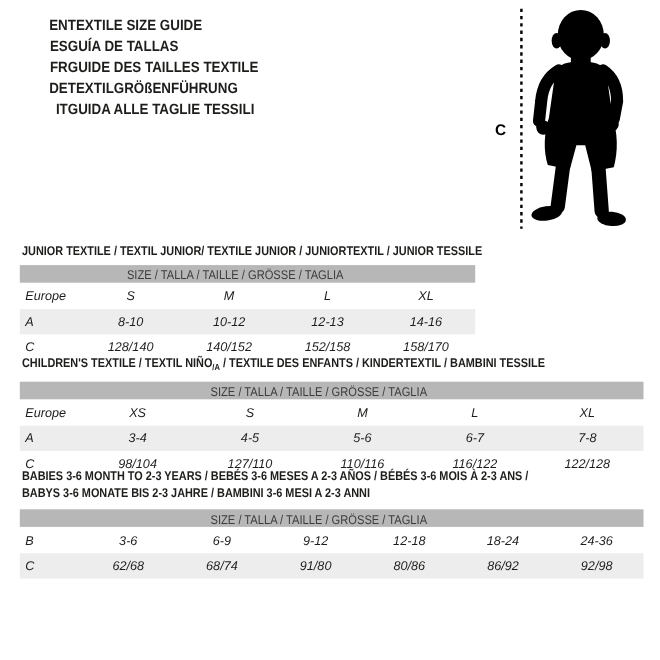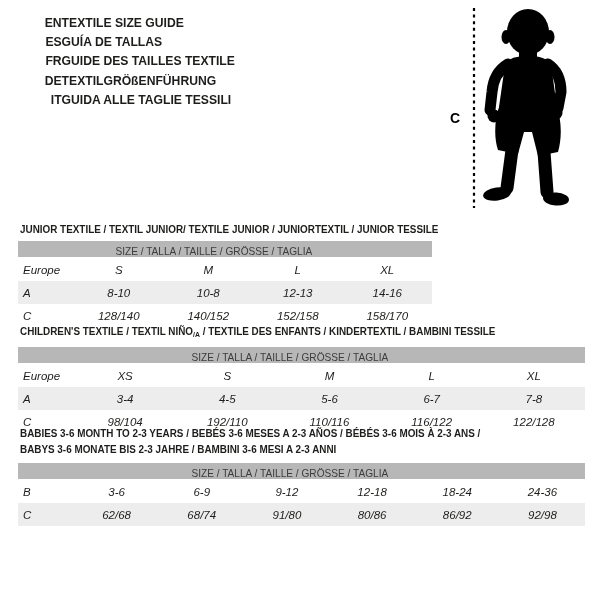--- a/index.html
+++ b/index.html
@@ -103,21 +103,21 @@
         <div class="trow">
           <div class="lab">Europe</div>
           <div class="num">S</div>
           <div class="num">M</div>
           <div class="num">L</div>
           <div class="num">XL</div>
         </div>
         <div class="trow stripe">
           <div class="lab">A</div>
           <div class="num">8-10</div>
-          <div class="num">10-8</div>
+          <div class="num">10-12</div>
           <div class="num">12-13</div>
           <div class="num">14-16</div>
         </div>
         <div class="trow">
           <div class="lab">C</div>
           <div class="num">128/140</div>
           <div class="num">140/152</div>
           <div class="num">152/158</div>
           <div class="num">158/170</div>
         </div>
@@ -144,21 +144,21 @@
           <div class="lab">A</div>
           <div class="num">3-4</div>
           <div class="num">4-5</div>
           <div class="num">5-6</div>
           <div class="num">6-7</div>
           <div class="num">7-8</div>
         </div>
         <div class="trow">
           <div class="lab">C</div>
           <div class="num">98/104</div>
-          <div class="num">192/110</div>
+          <div class="num">127/110</div>
           <div class="num">110/116</div>
           <div class="num">116/122</div>
           <div class="num">122/128</div>
         </div>
       </div>
   </div>
 
   <div class="sec-title t3-title">
     <div>BABIES 3-6 MONTH TO 2-3 YEARS / BEBÉS 3-6 MESES A 2-3 AÑOS / BÉBÉS 3-6 MOIS À 2-3 ANS /</div>
     <div>BABYS 3-6 MONATE BIS 2-3 JAHRE / BAMBINI 3-6 MESI A 2-3 ANNI</div>

